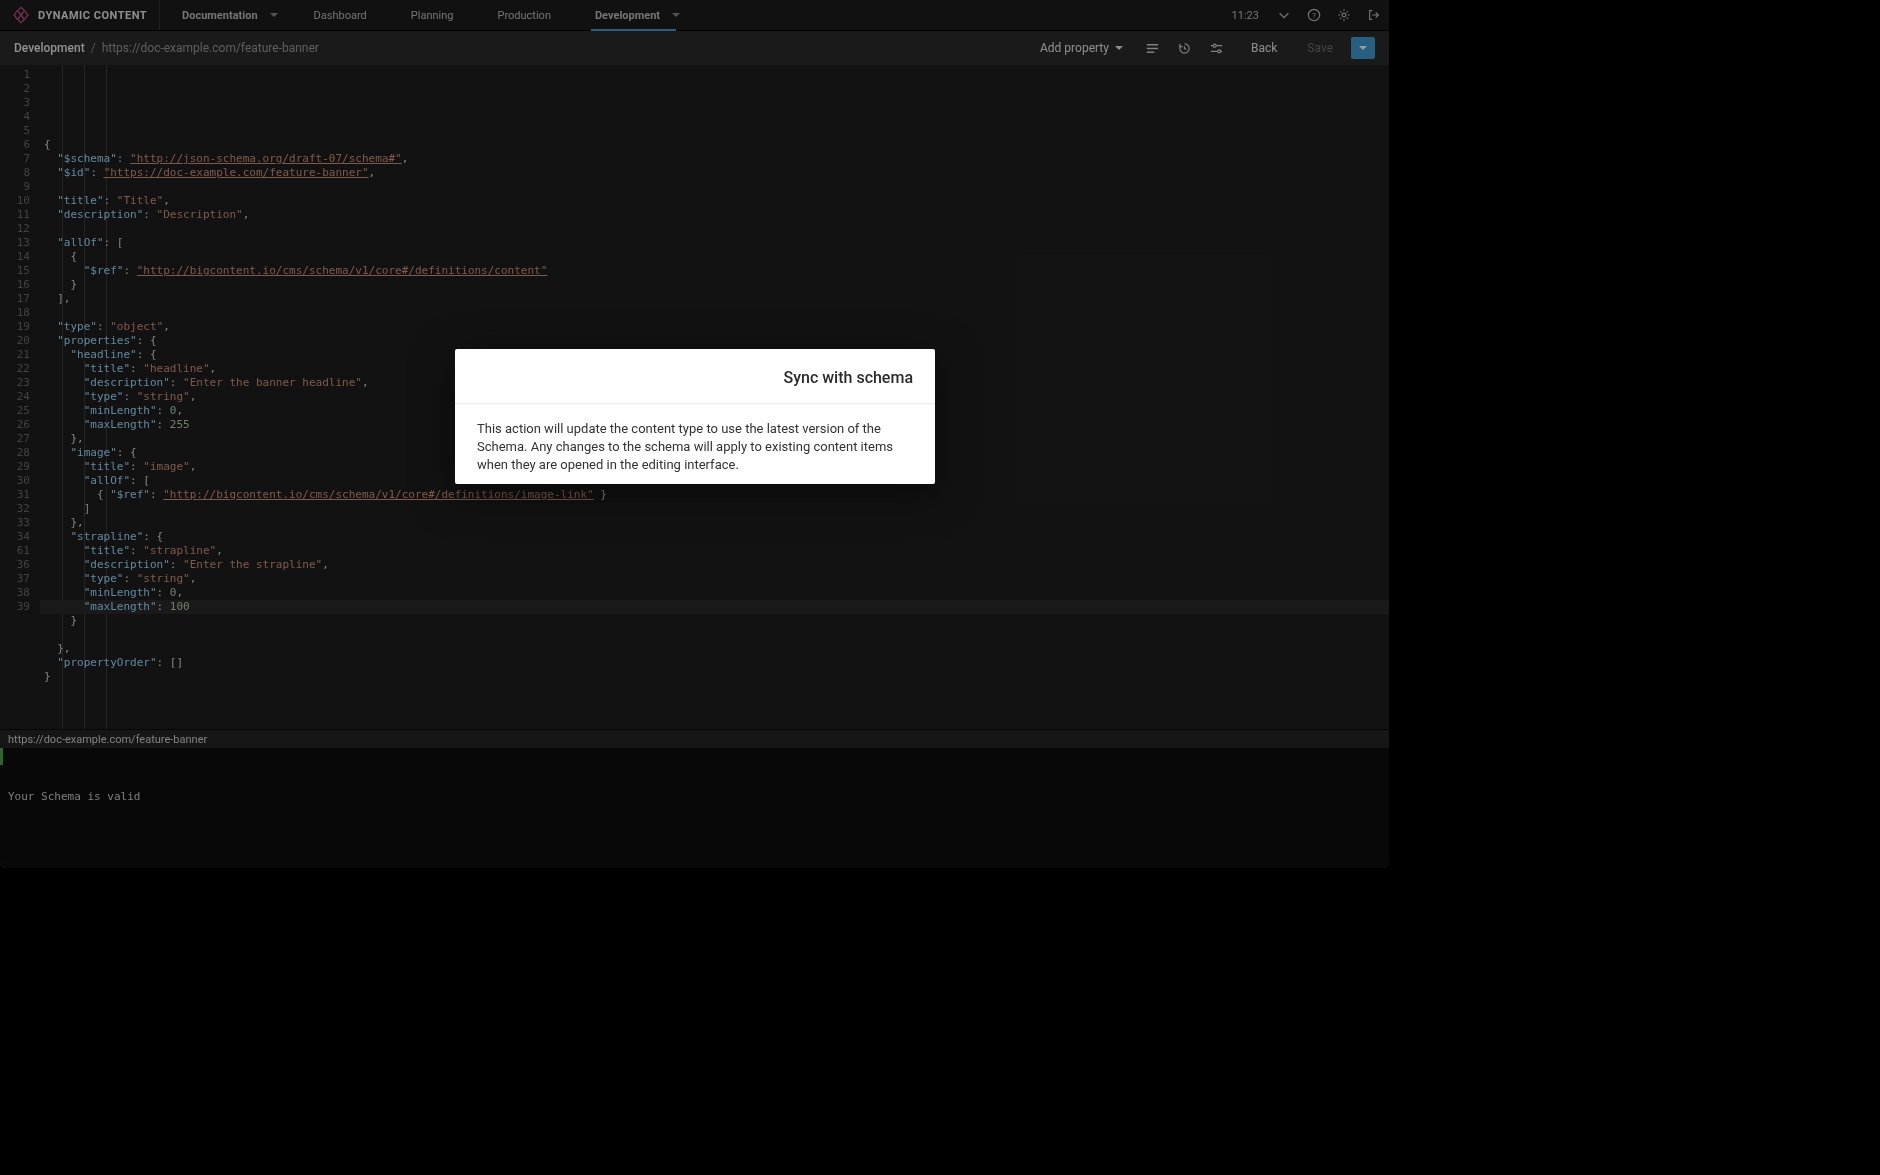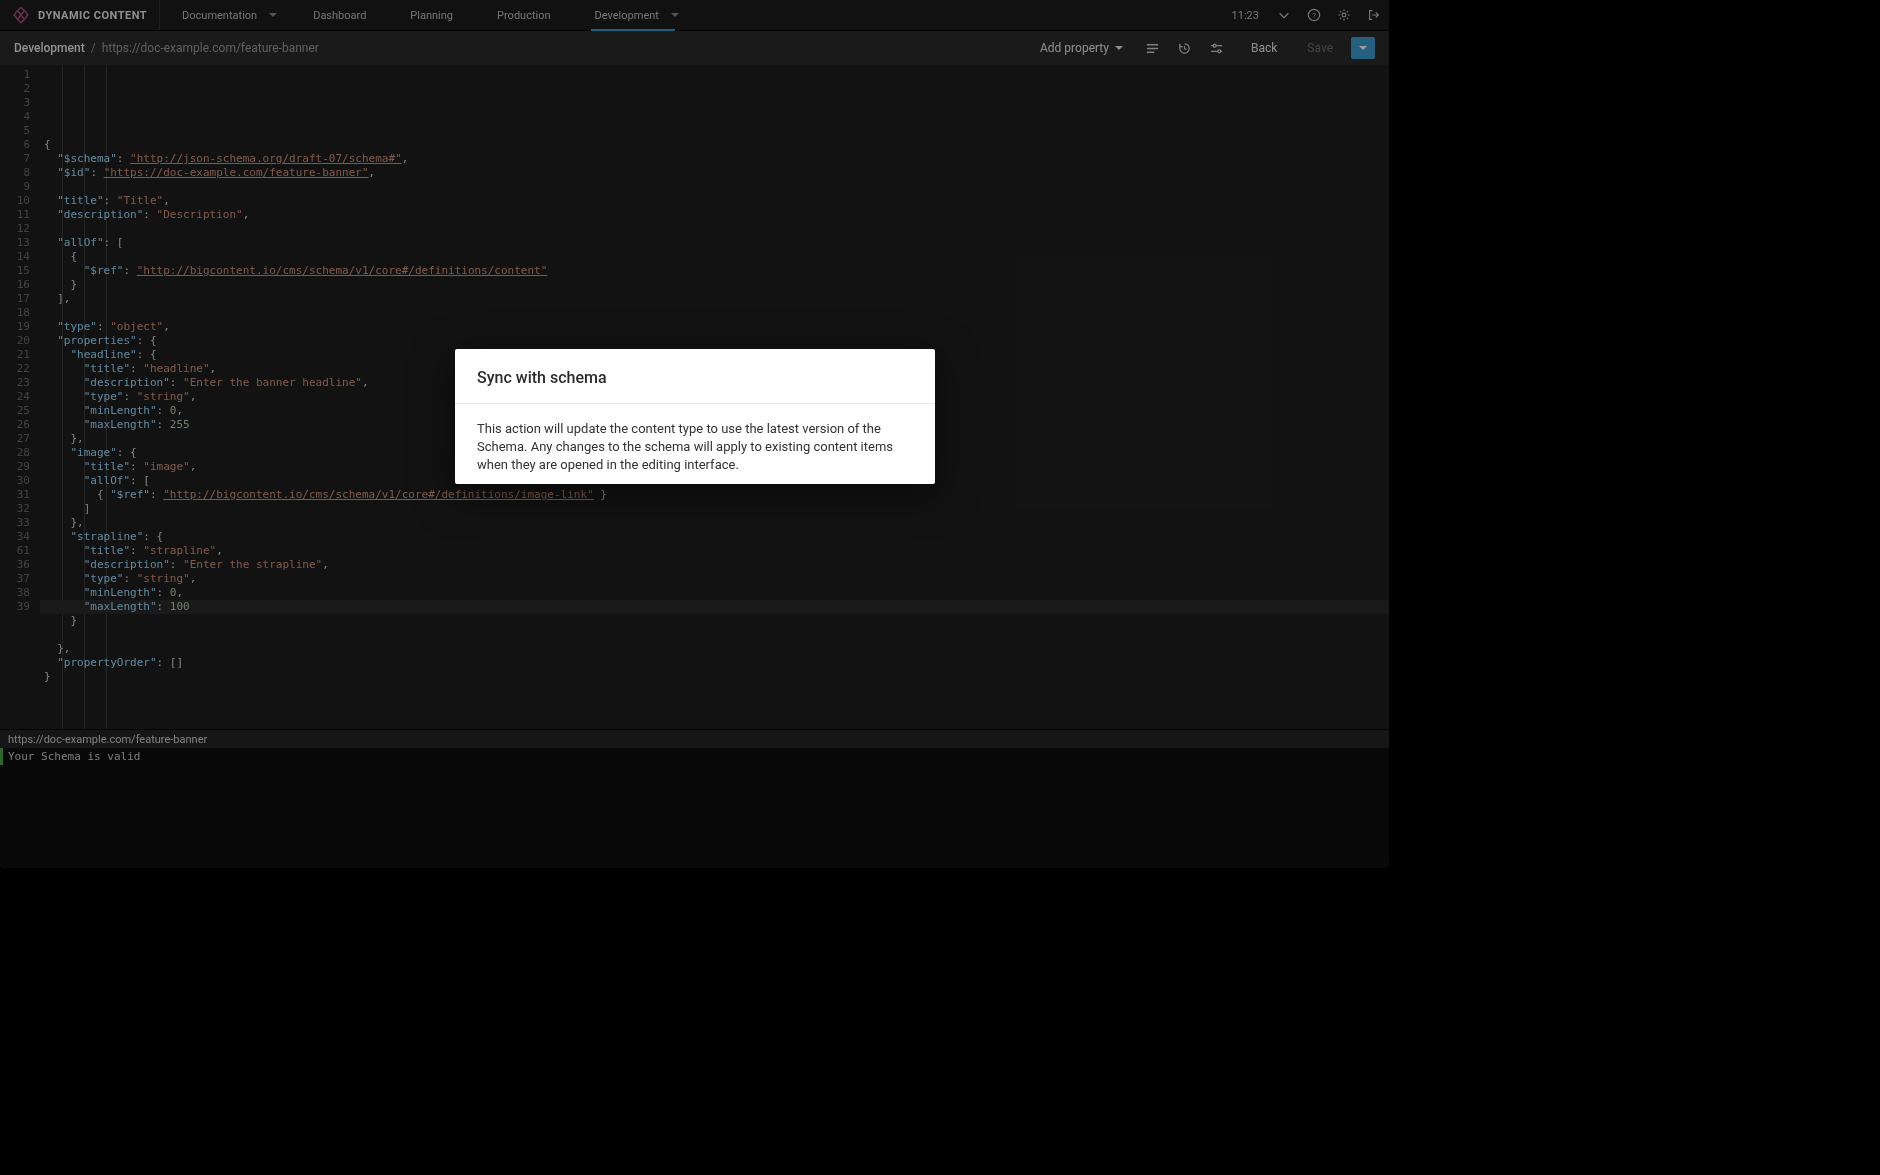--- a/index.html
+++ b/index.html
@@ -35,21 +35,21 @@
   .logo-text { font-weight: 700; letter-spacing: 0.5px; font-size: 11px; color: #e4e4e4; }
   .nav-item {
     padding: 0 22px;
     height: 100%;
     display: flex;
     align-items: center;
     cursor: pointer;
     position: relative;
     color: #bdbdbd;
   }
-  .nav-item.with-caret { padding-right: 34px; }
+  .nav-item.with-caret { padding-right: 34px; font-weight: bold; }
   .nav-item.active::after {
     content: "";
     position: absolute;
     left: 18px; right: 18px; bottom: -1px;
     height: 2px;
     background: #3e9bd1;
   }
   .nav-caret {
     position: absolute;
     right: 14px;
@@ -176,20 +176,21 @@
     font-size: 11px;
     flex-shrink: 0;
     position: relative;
   }
   .statusbar2-gutter {
     position: absolute; left: 0; top: 0; width: 3px; height: 17px;
     background: #4ca24c;
   }
   .statusbar2-msg {
     padding: 2px 8px;
+    margin-top: 40px;
   }
 
   
   .dim {
     position: absolute;
     inset: 0;
     background: rgba(0,0,0,0.38);
   }
 
   
@@ -203,20 +204,21 @@
     box-shadow: 0 10px 40px rgba(0,0,0,0.5);
     font-size: 13px;
     color: #333;
   }
   .dialog-title {
     font-size: 16px;
     font-weight: 500;
     padding: 19px 22px 16px 22px;
     color: #2b2b2b;
     border-bottom: 1px solid #eaeaea;
+    text-align: right;
   }
   .dialog-body {
     padding: 16px 22px 10px 22px;
     line-height: 18px;
     color: #333;
   }
   .dialog-actions {
     display: flex;
     justify-content: flex-end;
     gap: 10px;

